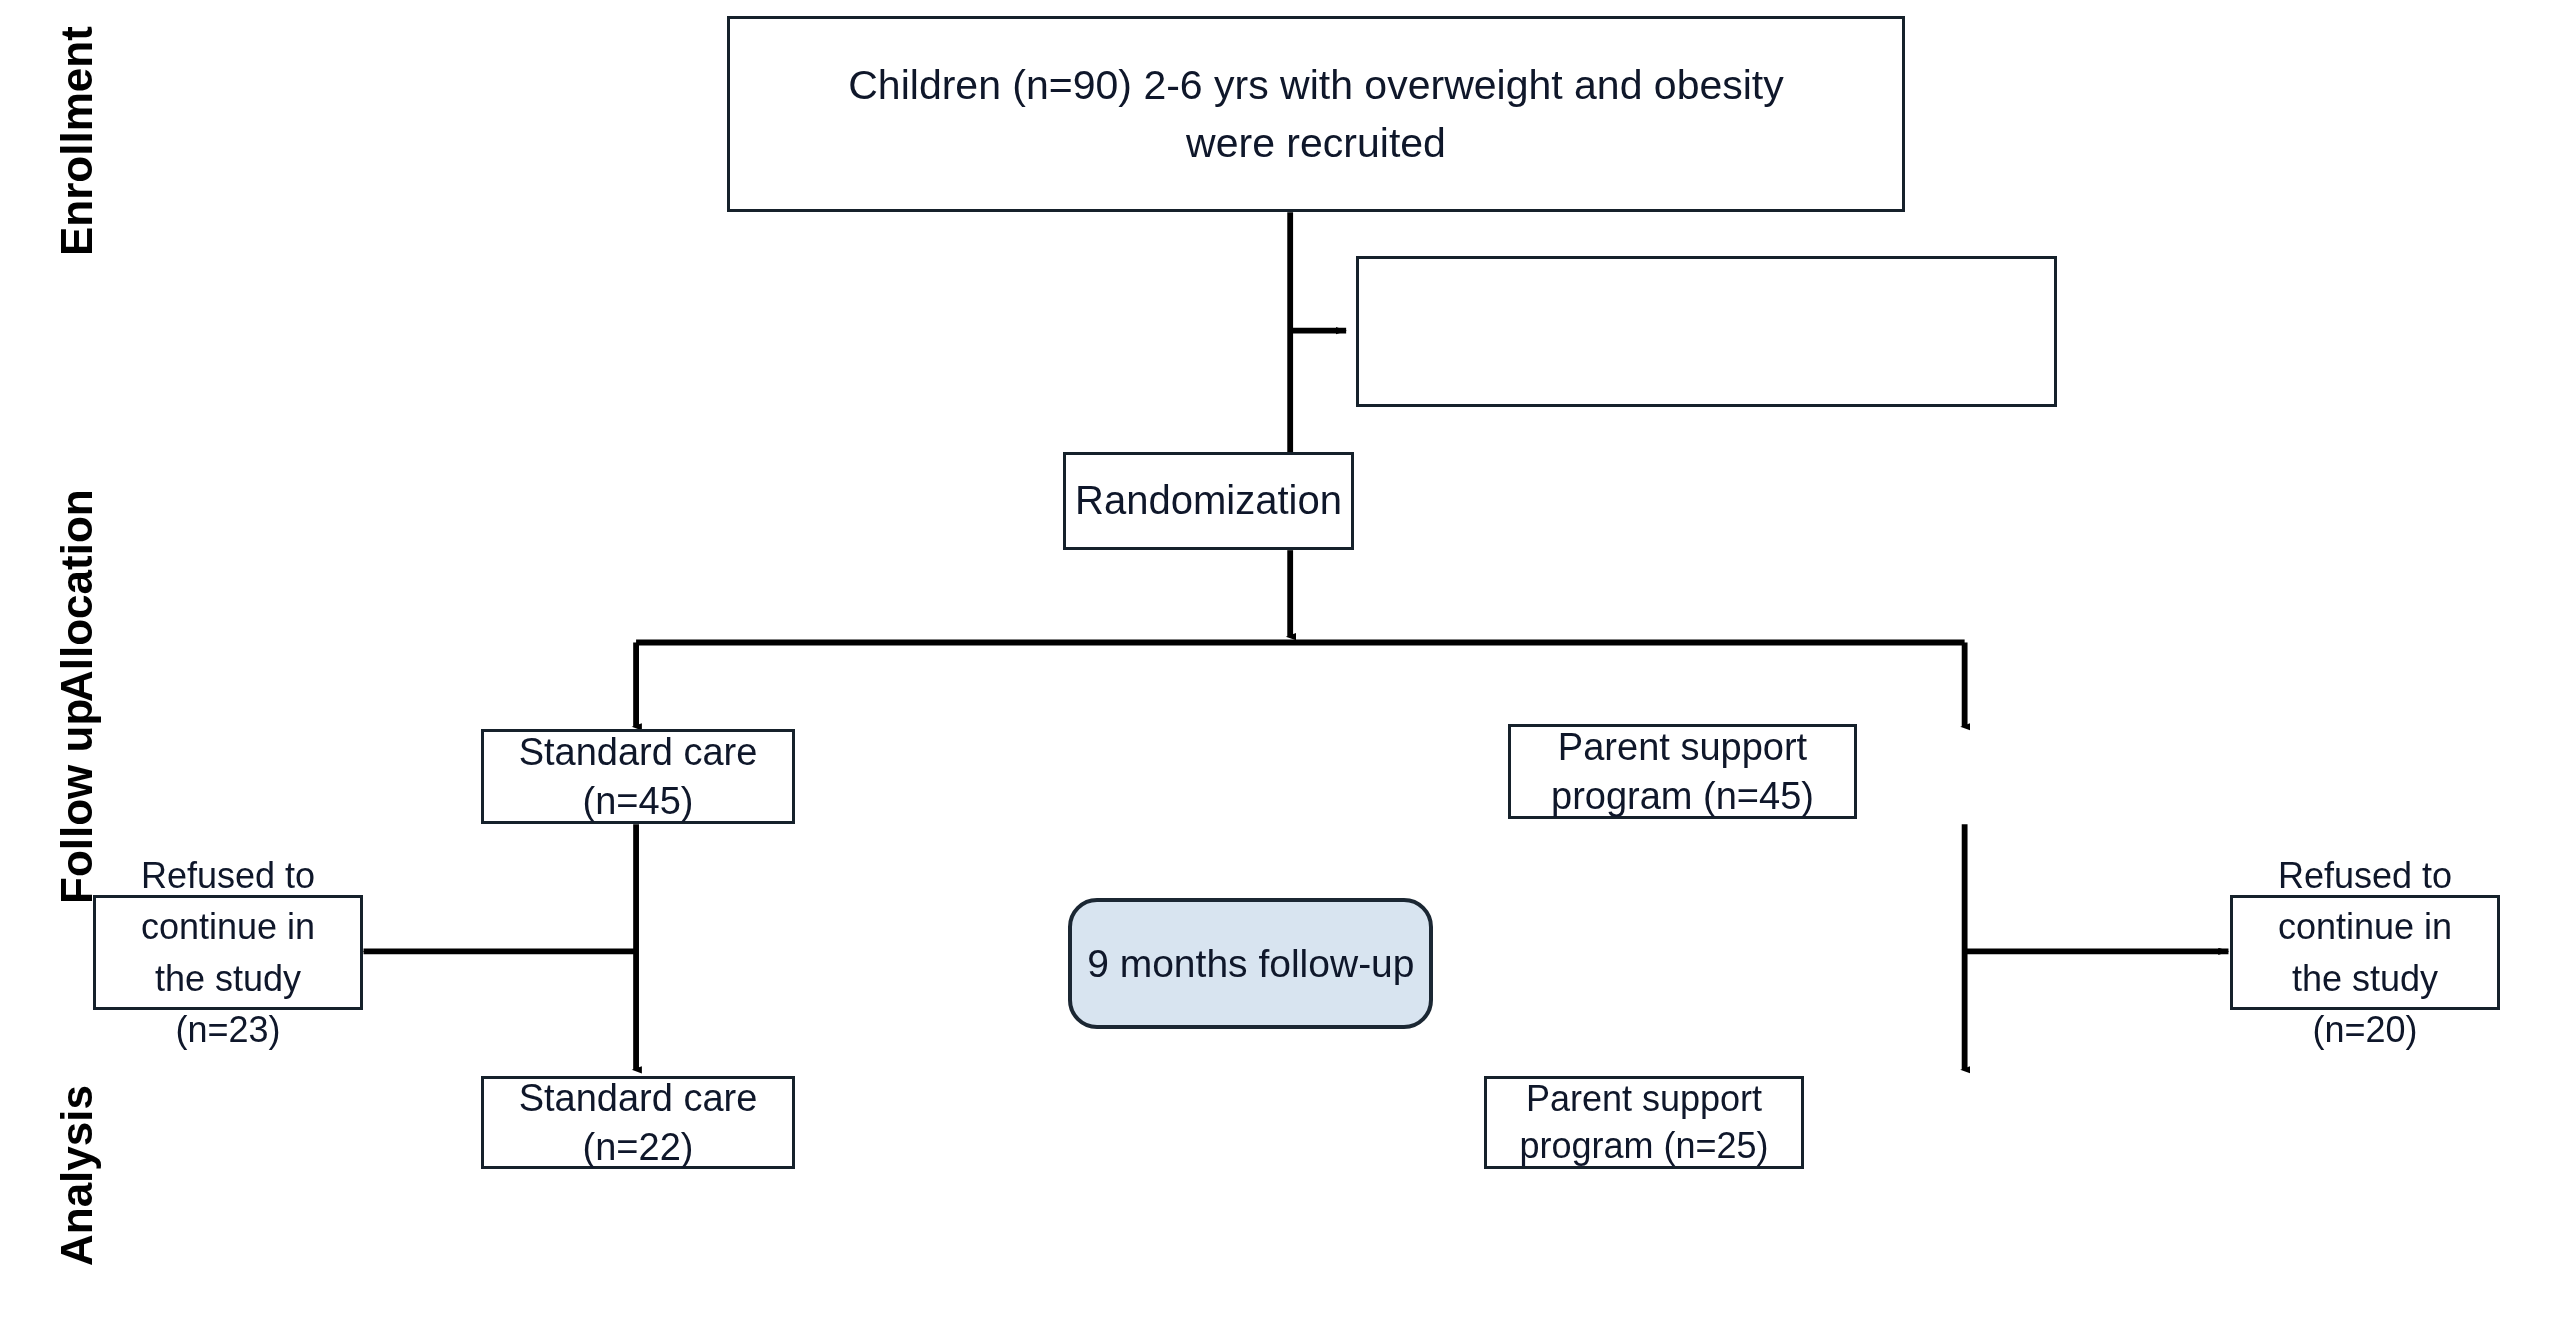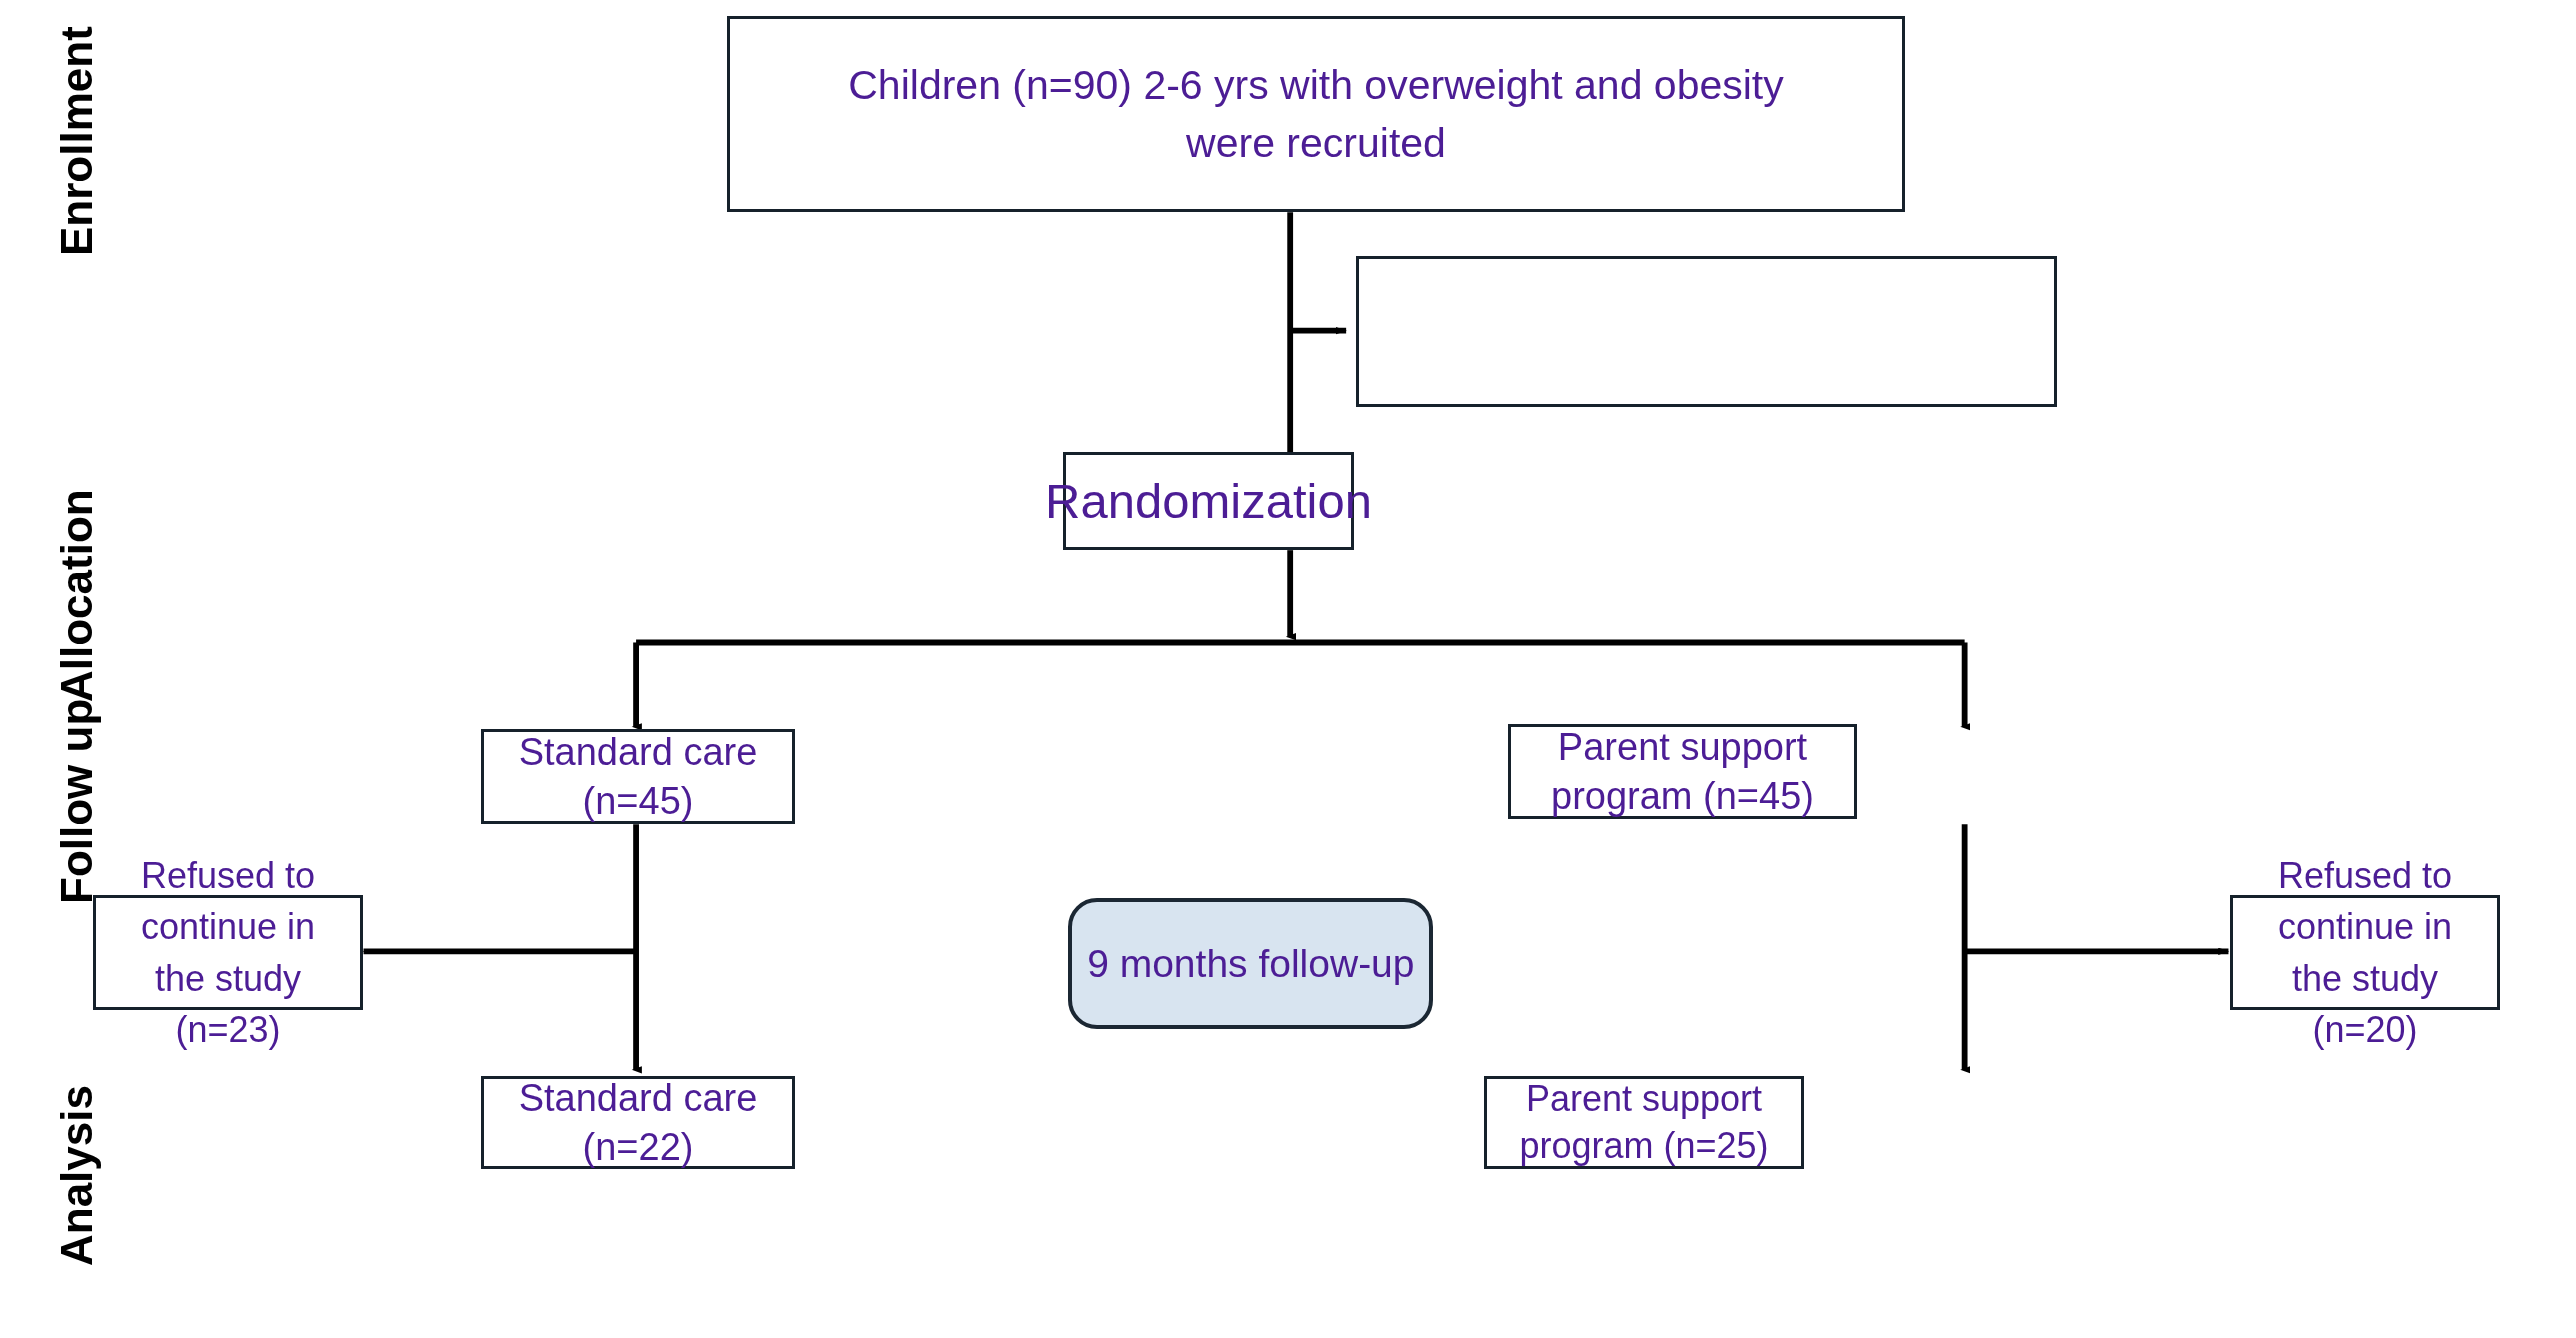--- a/index.html
+++ b/index.html
@@ -27,21 +27,21 @@
     transform-origin: 0 0;
     transform: rotate(-90deg);
     line-height: 1;
   }
   
   .node {
     position: absolute;
     box-sizing: border-box;
     border: 3.6px solid #16212b;
     background: #ffffff;
-    color: #4c1d95;
+    color: #0f172a;
     display: flex;
     align-items: center;
     justify-content: center;
     text-align: center;
     font-family: "Liberation Sans", sans-serif;
     font-weight: normal;
     line-height: 1.28;
     padding: 2.9px 7.3px;
   }
   .node span { display: block; }
@@ -113,21 +113,21 @@
   <div class="stage-label" style="left:55px; top:1266px;">Analysis</div>
 
   <div class="node two-line" style="left:727px; top:16px; width:1178px; height:196px; font-size:41px; flex-direction:column;">
     <span>Children (n=90) 2-6 yrs with overweight and obesity</span>
     <span>were recruited</span>
   </div>
 
   <div class="node two-line" style="left:1356px; top:256px; width:701px; height:151px; font-size:39px; flex-direction:column;">
   </div>
 
-  <div class="node" style="left:1063px; top:452px; width:291px; height:98px; font-size:49px;">
+  <div class="node" style="left:1063px; top:452px; width:291px; height:98px; font-size:40px;">
     <span>Randomization</span>
   </div>
 
   <div class="node" style="left:481px; top:729px; width:314px; height:95px; font-size:38px;">
     <span>Standard care (n=45)</span>
   </div>
 
   <div class="node" style="left:1508px; top:724px; width:349px; height:95px; font-size:38px;">
     <span>Parent support program (n=45)</span>
   </div>

